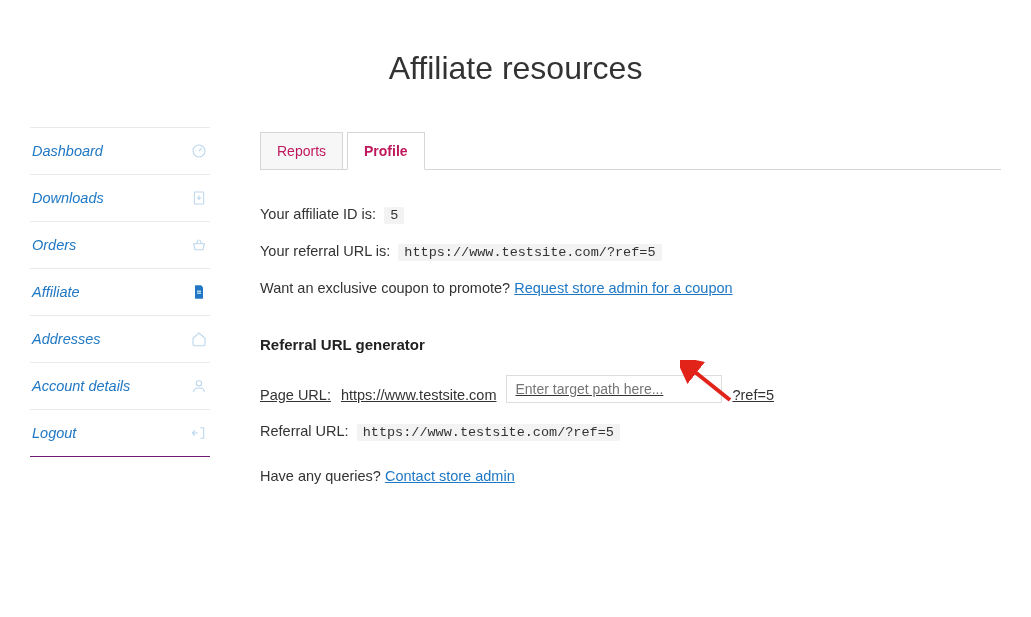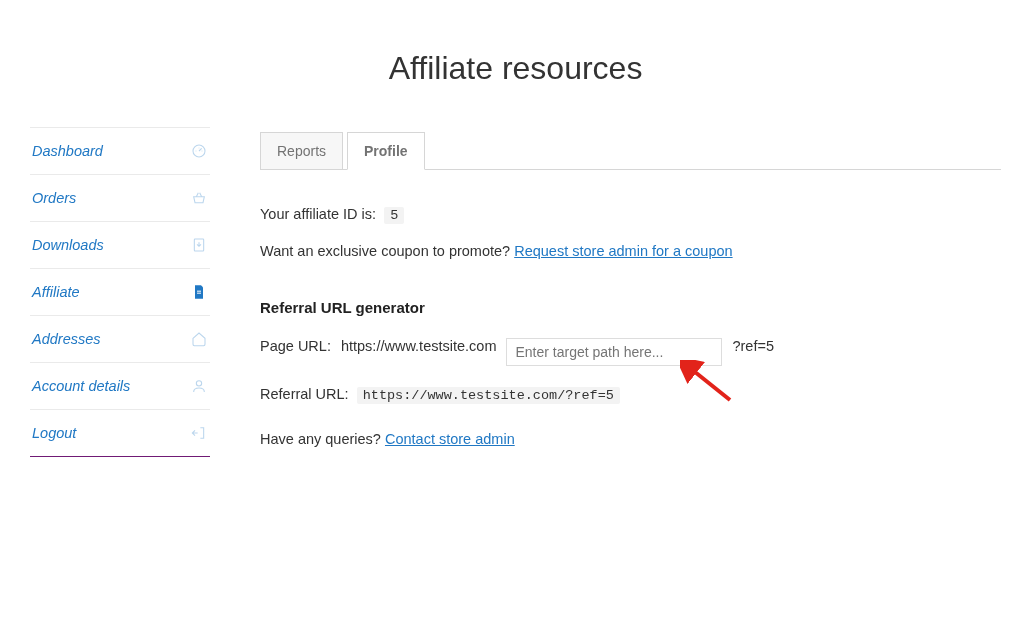--- a/index.html
+++ b/index.html
@@ -67,21 +67,21 @@
     }
     .tabs {
       display: flex;
       border-bottom: 1px solid #d6d6d6;
     }
     .tab {
       padding: 10px 16px;
       border: 1px solid #d6d6d6;
       background: #f7f7f7;
       font-size: 14px;
-      color: #737373;
+      color: #be185d;
       cursor: pointer;
       position: relative;
       top: 1px;
       margin-right: 4px;
     }
     .tab.active {
       background: #fff;
       font-weight: 600;
       border-bottom: 1px solid #fff;
       text-align: center;
@@ -108,24 +108,25 @@
     }
     .section-title {
       font-weight: 700;
       margin-top: 40px;
       margin-bottom: 22px;
       font-size: 15px;
       color: #222;
     }
     .gen-row {
       display: flex;
-      align-items: flex-start;
+      align-items: flex-end;
       gap: 10px;
       margin-bottom: 20px;
       font-size: 14.5px;
+      text-decoration: underline;
     }
     .gen-input {
       font-size: 14px;
       border: 1px solid #ddd;
       padding: 5px 8px;
       color: #888;
       width: 216px;
       font-family: inherit;
     }
     .arrow {
@@ -145,34 +146,34 @@
     <div class="sidebar-item">
       <span class="label">Dashboard</span>
       <span class="icon">
         <svg width="16" height="16" viewBox="0 0 24 24" fill="none" stroke="currentColor" stroke-width="1.6">
             <circle cx="12" cy="12" r="9"></circle>
             <path d="M12 12l4-4M12 7v1M7 12h1M16 12h1"></path>
           </svg>
       </span>
     </div>
     <div class="sidebar-item">
+      <span class="label">Downloads</span>
+      <span class="icon">
+        <svg width="16" height="16" viewBox="0 0 24 24" fill="none" stroke="currentColor" stroke-width="1.6">
+            <rect x="5" y="3" width="14" height="18" rx="1"></rect>
+            <path d="M12 8v6M9 11l3 3 3-3"></path>
+          </svg>
+      </span>
+    </div>
+    <div class="sidebar-item">
       <span class="label">Orders</span>
       <span class="icon">
         <svg width="16" height="16" viewBox="0 0 24 24" fill="none" stroke="currentColor" stroke-width="1.6">
             <path d="M4 10h16l-2 9H6l-2-9z"></path>
             <path d="M8 10l3-6M16 10l-3-6"></path>
-          </svg>
-      </span>
-    </div>
-    <div class="sidebar-item">
-      <span class="label">Downloads</span>
-      <span class="icon">
-        <svg width="16" height="16" viewBox="0 0 24 24" fill="none" stroke="currentColor" stroke-width="1.6">
-            <rect x="5" y="3" width="14" height="18" rx="1"></rect>
-            <path d="M12 8v6M9 11l3 3 3-3"></path>
           </svg>
       </span>
     </div>
     <div class="sidebar-item active">
       <span class="label">Affiliate</span>
       <span class="icon">
         <svg width="16" height="16" viewBox="0 0 24 24" fill="currentColor">
             <path d="M6 2h9l3 3v17H6z"></path>
             <rect x="9" y="10" width="6" height="1.5" fill="#fff"></rect>
             <rect x="9" y="13" width="6" height="1.5" fill="#fff"></rect>
@@ -211,20 +212,24 @@
       <div class="tab">Reports</div>
       <div class="tab active">Profile</div>
     </div>
 
     <div class="content">
       <div class="row">
         <span>Your affiliate ID is:</span>
         &nbsp;<span class="code">5</span>
       </div>
 
+      <div class="row">
+        <span>Your referral URL is:</span>
+        &nbsp;<span class="code">https://www.testsite.com/?ref=5</span>
+      </div>
 
       <div class="row">
         <span>Want an exclusive coupon to promote?</span>
         <a class="link">Request store admin for a coupon</a>
       </div>
 
       <div class="section-title">Referral URL generator</div>
 
       <div class="gen-row">
         <span>Page URL:</span>

